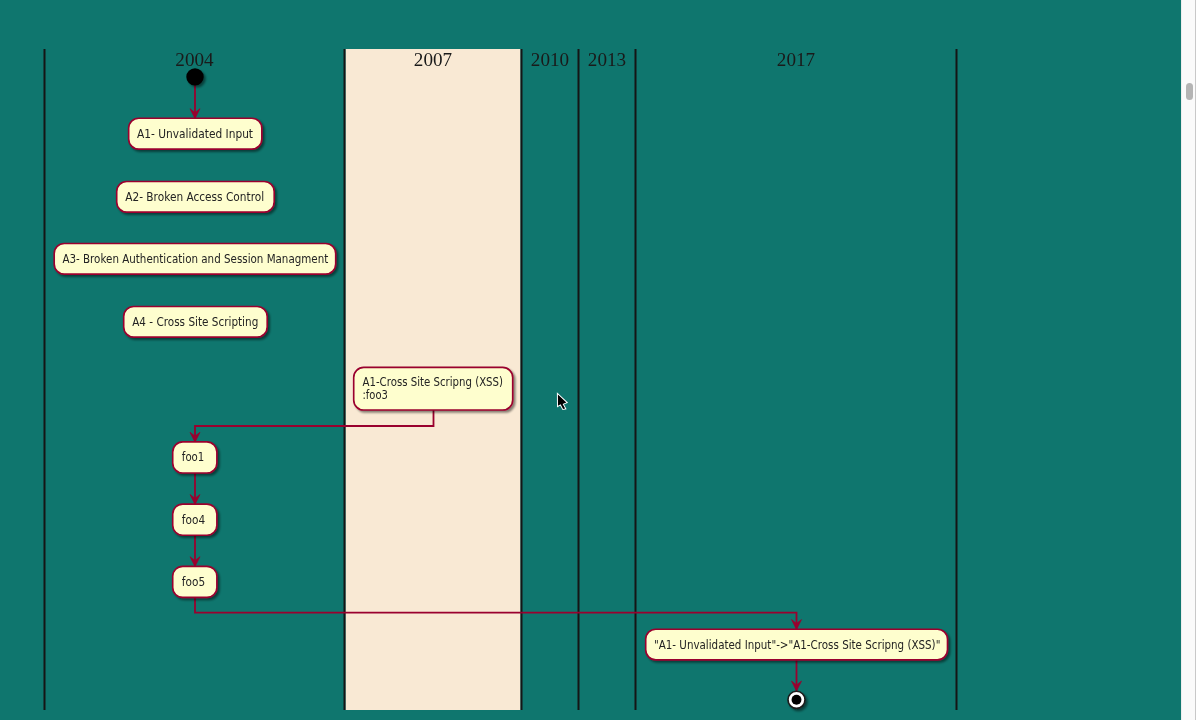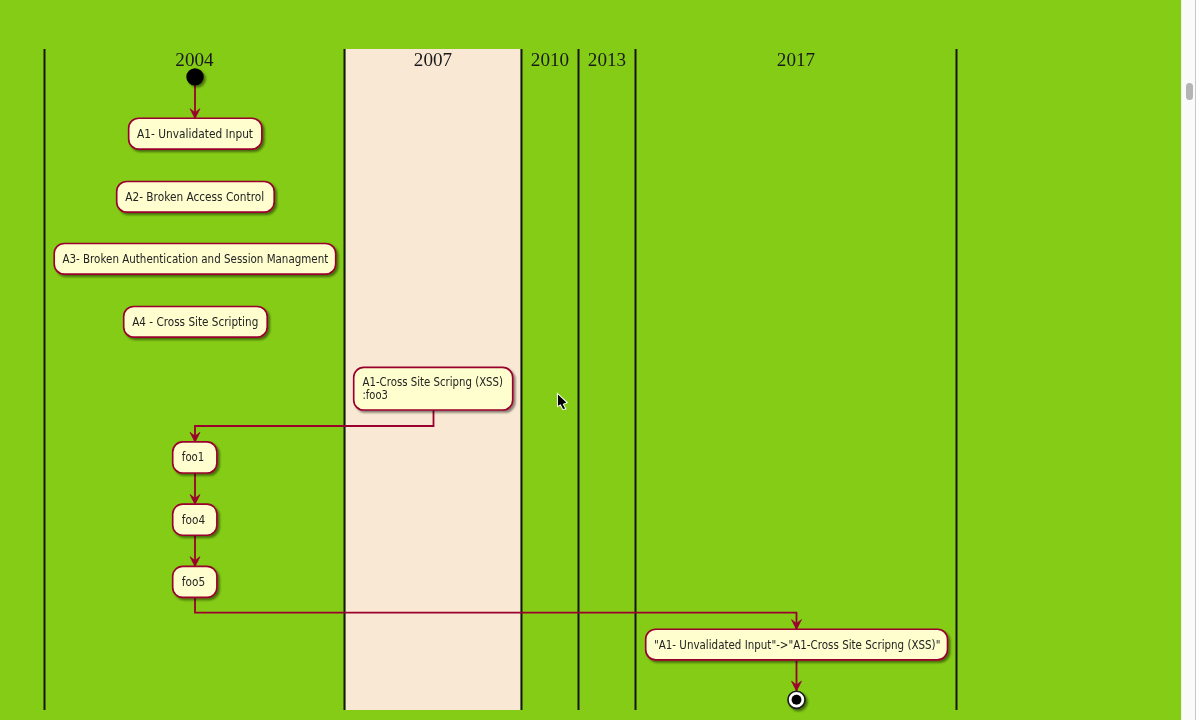--- a/index.html
+++ b/index.html
@@ -1,19 +1,19 @@
 <!DOCTYPE html>
 <html><head>
 <meta charset="utf-8">
 <title>PlantUML Activity Diagram</title>
 <style>
   html,body{margin:0;padding:0;}
   body{width:1196px;height:720px;background:#FFFFFF;overflow:hidden;
        font-family:"DejaVu Sans",sans-serif;}
-  #diagram-wrap{position:absolute;left:0;top:0;width:1182px;height:720px;background:#84cc16;}
+  #diagram-wrap{position:absolute;left:0;top:0;width:1182px;height:720px;background:#0f766e;}
   #uml{filter:blur(0.62px);}
   #scrollbar-track{position:absolute;left:1181px;top:0;width:15px;height:720px;
      background:#FAFAFA;border-left:1px solid #EDEDED;box-sizing:border-box;}
   #scrollbar-track::after{content:"";position:absolute;right:0;top:0;width:1px;height:720px;background:#C8C8C8;}
   #scrollbar-thumb{position:absolute;left:3.7px;top:82.8px;width:7.3px;height:17.2px;
      background:#B4B4B4;border-radius:3.7px;}
   svg{display:block;}
 </style>
 </head>
 <body>

